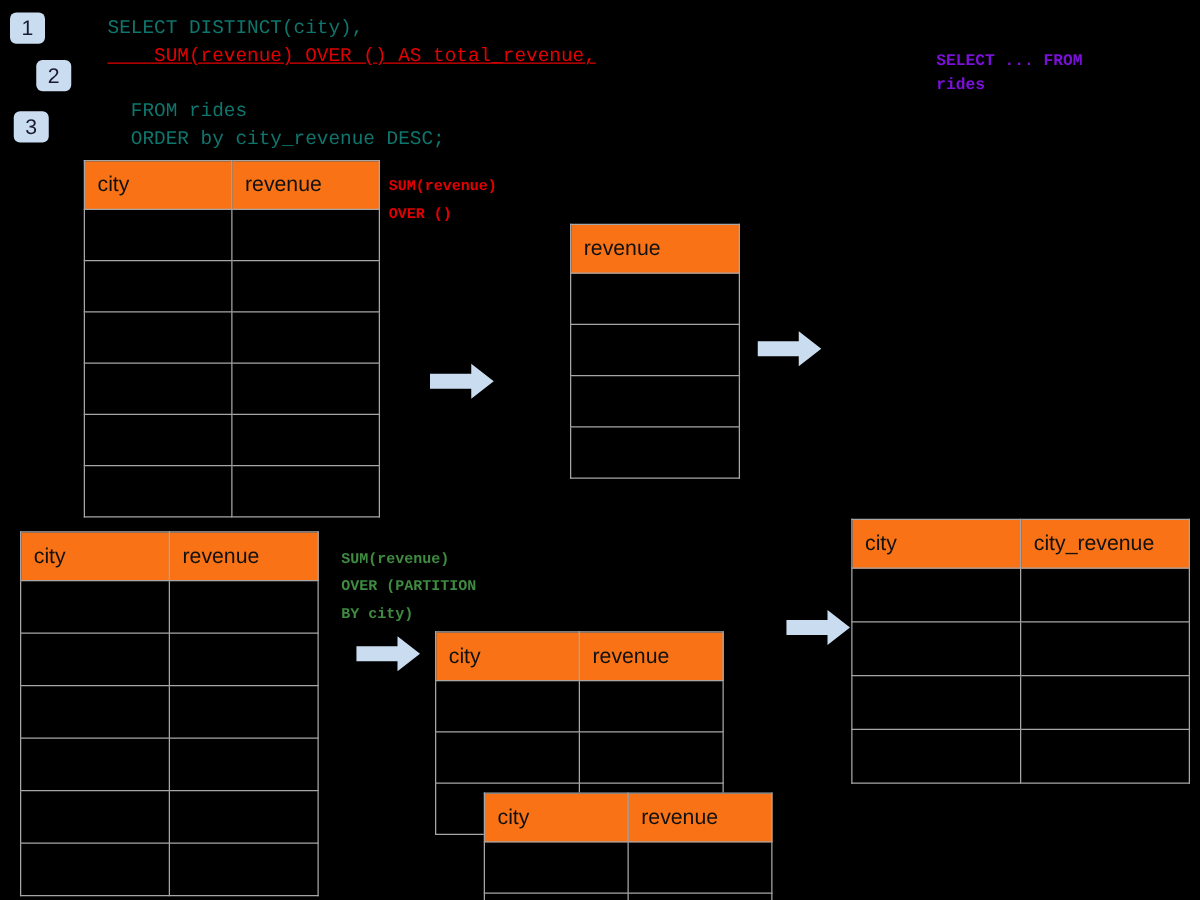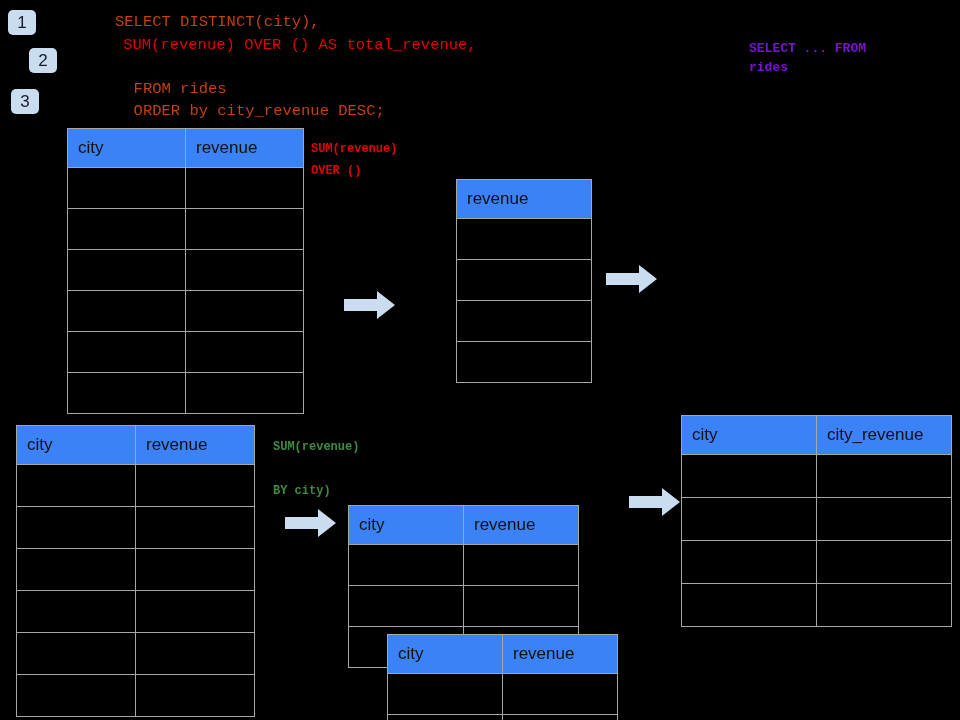--- a/index.html
+++ b/index.html
@@ -36,21 +36,21 @@
 
   
   .code {
     position: absolute;
     font-family: "Liberation Mono", monospace;
     font-size: 15.5px;
     line-height: 21px;
     white-space: pre;
     letter-spacing: 0px;
   }
-  .code.purple { color: #c2410c; margin-left: 29px; }
+  .code.purple { color: #0f766e; }
   .code.red    { color: #E30000; }
   .code.green  { color: #3E8B41; }
 
   .code-small {
     position: absolute;
     font-family: "Liberation Mono", monospace;
     font-size: 13px;
     line-height: 19px;
     white-space: pre;
     color: #7B10D8;
@@ -75,21 +75,21 @@
     border-collapse: collapse;
     table-layout: fixed;
     background: #000000;
   }
   .tbl td {
     border: 1px solid #A6A6A6;
     background: #000000;
     padding: 0;
   }
   .tbl td.hdr {
-    background: #3b82f6;
+    background: #f97316;
     color: #111111;
     font-family: "Liberation Sans", sans-serif;
     font-size: 17px;
     padding: 0 10px;
     vertical-align: middle;
   }
 
   
   .arrow {
     position: absolute;
@@ -105,31 +105,32 @@
     <span>1</span>
   </div>
   <div class="badge" style="left:29px; top:48px;">
     <span>2</span>
   </div>
   <div class="badge" style="left:11px; top:89px;">
     <span>3</span>
   </div>
 
   <div class="code purple" style="left:86px; top:12px;">SELECT DISTINCT(city),</div>
-  <div class="code red" style="left:86px; top:35px;">    SUM(revenue) OVER () AS total_revenue,</div>
+  <div class="code red" style="left:86px; top:35px;text-decoration:underline;">    SUM(revenue) OVER () AS total_revenue,</div>
   <div class="code purple" style="left:86px; top:79px;">  FROM rides</div>
   <div class="code purple" style="left:86px; top:101px;">  ORDER by city_revenue DESC;</div>
 
   <div class="code-small" style="left:749px; top:39px;">SELECT ... FROM</div>
   <div class="code-small" style="left:749px; top:58px;">rides</div>
 
   <div class="annot red" style="left:311px; top:138px;">SUM(revenue)</div>
   <div class="annot red" style="left:311px; top:160px;">OVER ()</div>
 
   <div class="annot green" style="left:273px; top:436px;">SUM(revenue)</div>
+  <div class="annot green" style="left:273px; top:458px;">OVER (PARTITION</div>
   <div class="annot green" style="left:273px; top:480px;text-align:right;">BY city)</div>
 
   <table class="tbl" style="left:67px; top:128px; width:236px;">
     <colgroup>
         <col style="width:118px">
         <col style="width:118px">
       </colgroup>
     <tbody>
       <tr>
         <td class="hdr" style="height:38px;">city</td>

